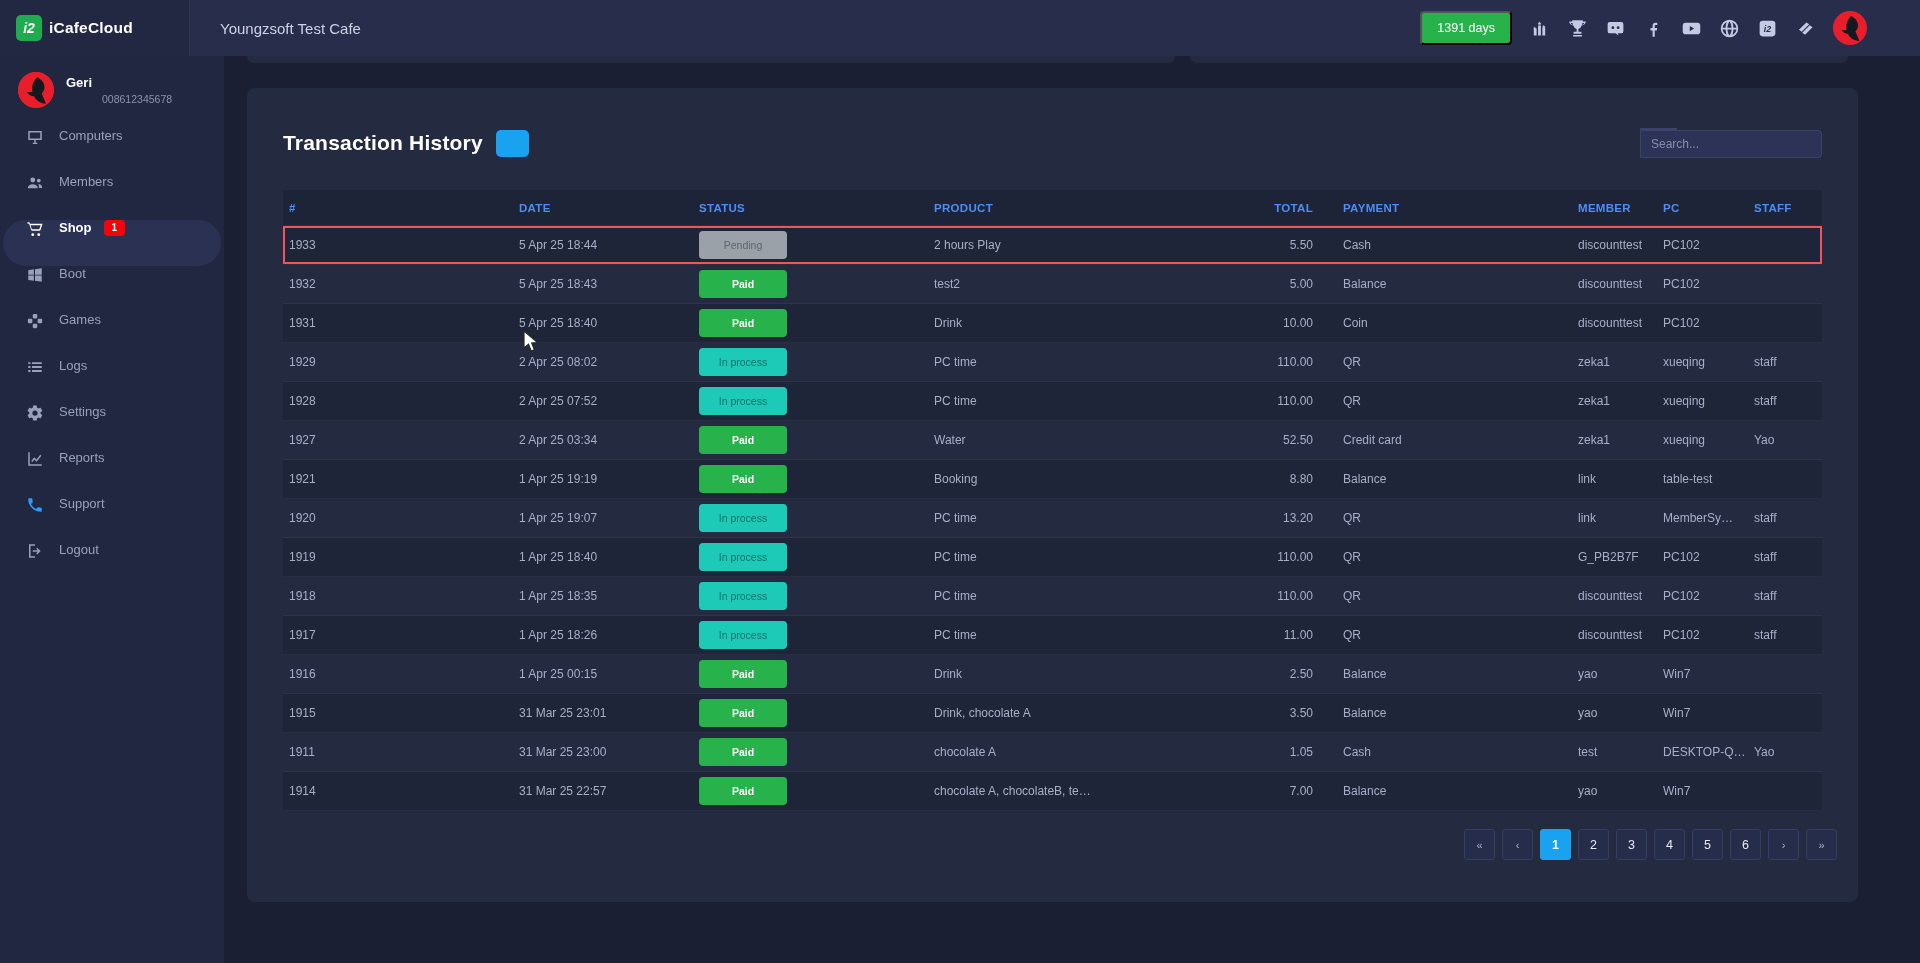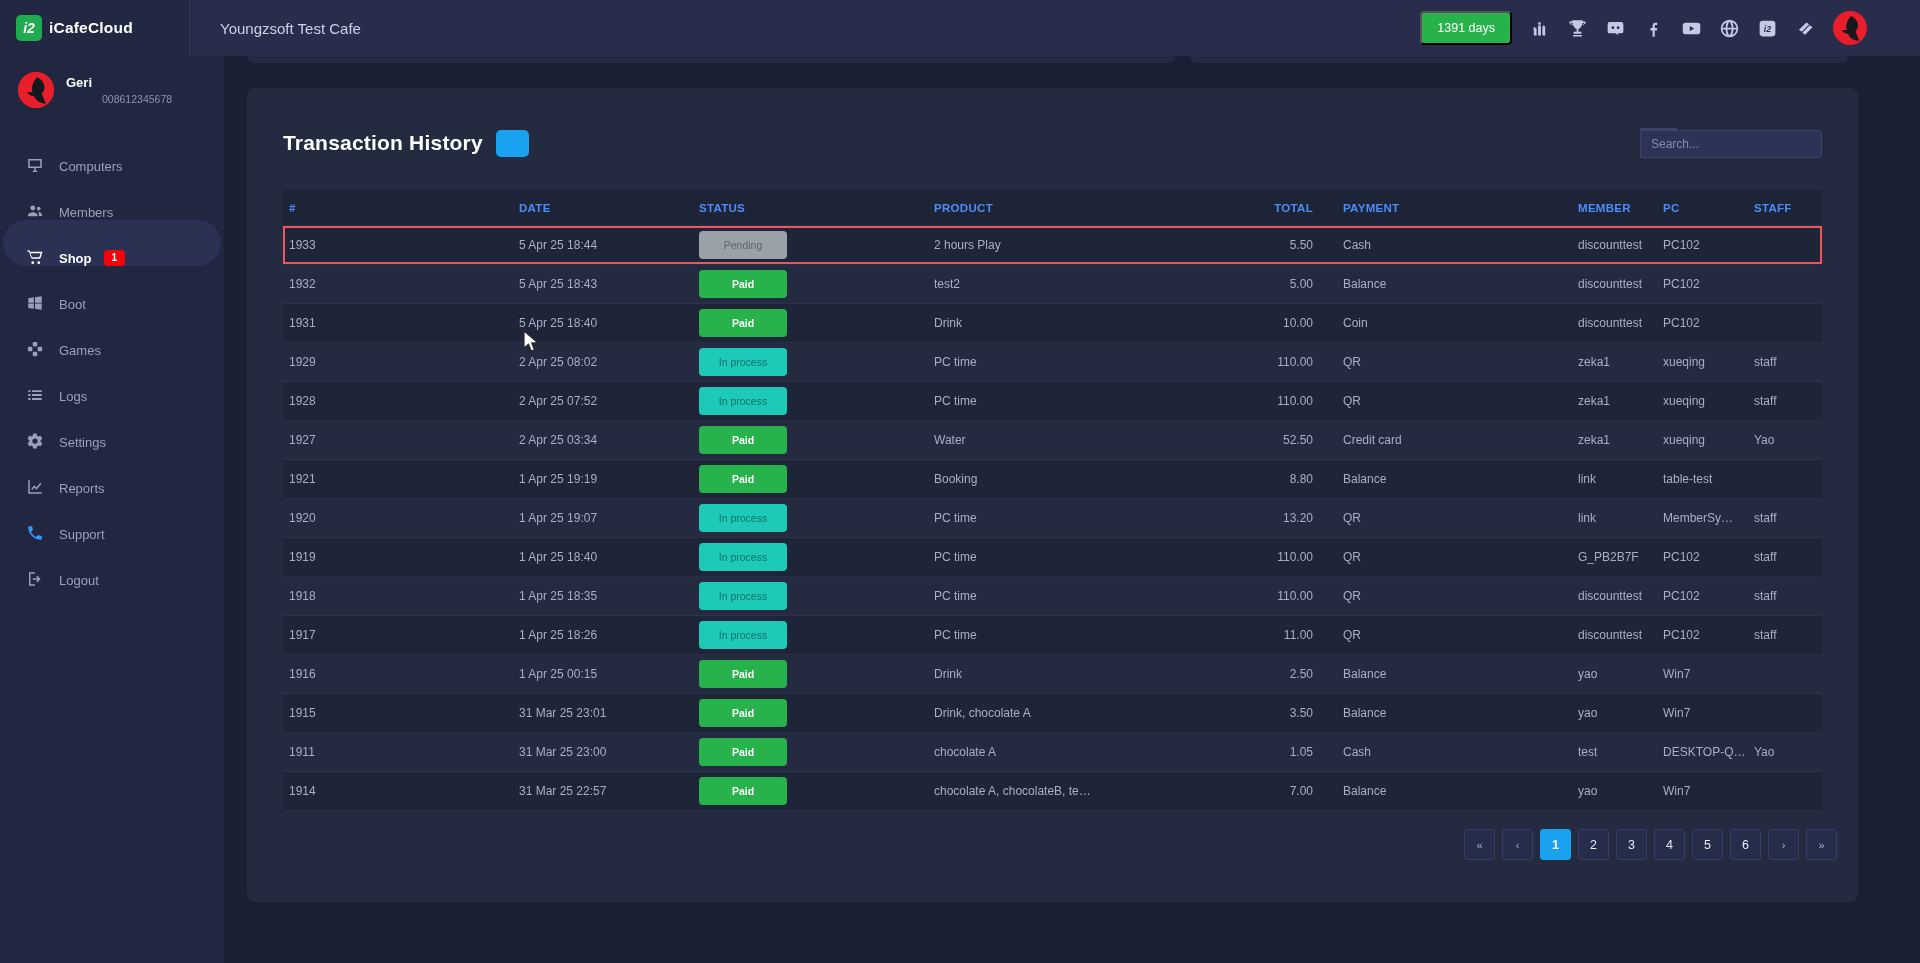--- a/index.html
+++ b/index.html
@@ -25,21 +25,21 @@
   .avatar svg { width:100%; height:100%; }
   .chev { width:14px; height:14px; color:#8d93ad; cursor:pointer; }
 
   
   .sidebar { position:absolute; top:56px; left:0; bottom:0; width:224px; background:#222741; z-index:20; }
   .user-block { display:flex; align-items:center; gap:12px; padding:16px 10px 14px 18px; }
   .avatar-sm { width:36px; height:36px; border-radius:50%; background:#e81f2b; overflow:hidden; flex:0 0 36px; }
   .user-name { color:#fff; font-weight:bold; font-size:13px; }
   .user-account { color:#8d93ad; font-size:10.5px; margin-top:3px;padding-left:36px; }
   .side-nav { margin-top:6px; }
-  .side-item { height:46px; display:flex; align-items:flex-end; padding-left:26px; color:#99a0bb; font-size:13px; cursor:pointer; }
+  .side-item { height:46px; display:flex; align-items:flex-start; padding-left:26px; color:#99a0bb; font-size:13px; cursor:pointer; }
   .side-item .s-icon { width:18px; height:18px; margin-right:15px; display:inline-flex; }
   .side-item .s-icon svg { width:100%; height:100%; }
   .side-item.active { background:var(--sidebar-active,#2b3152); border-radius:24px; margin:0 3px; padding-left:23px; color:#fff; font-weight:bold; }
   .side-badge { margin-left:12px; background:var(--badge-red,#f20408); color:#fff; font-size:10px; font-weight:bold;
                 border-radius:4px; padding:3px 8px; line-height:1; display:none; }
   .side-item.has-badge .side-badge { display:inline-block; }
 
   
   .content { position:absolute; left:190px; top:56px; right:0; bottom:0; background:#1a1f33; }
   .stub-card { position:absolute; top:0; height:7px; background:#242b41; border-radius:0 0 8px 8px; }

